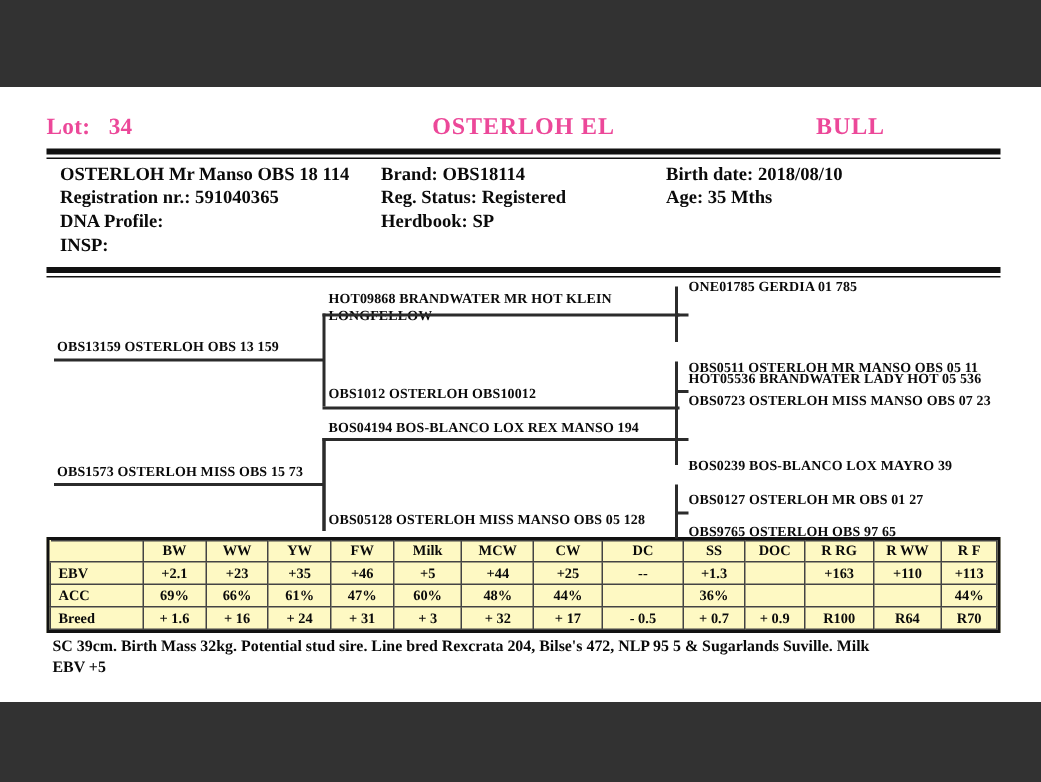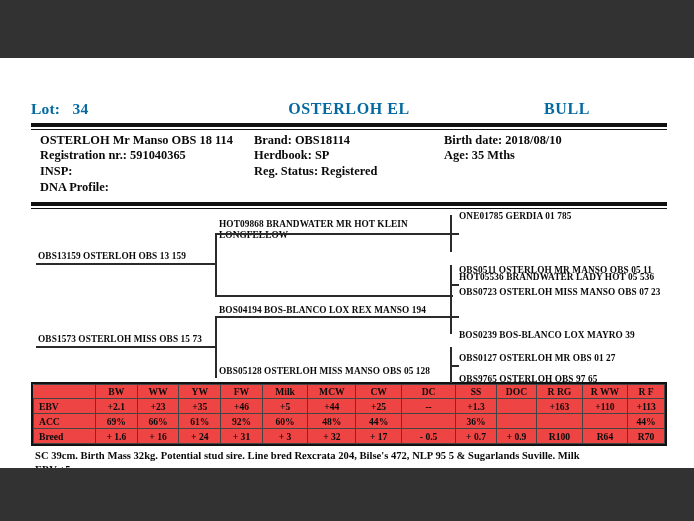--- a/index.html
+++ b/index.html
@@ -11,22 +11,22 @@
   #top-bar{height:58px;}
   #bottom-bar{height:53px;}
   .page{
     position:relative;width:694px;height:410px;background:#ffffff;
     box-sizing:border-box;overflow:hidden;
   }
   .inner{position:absolute;left:31px;top:0;width:636px;}
 
   
   .hdr{
-    display:flex;align-items:flex-start;padding-top:42px;
-    font-weight:bold;color:#0369a1;
+    display:flex;align-items:flex-start;padding-top:18px;
+    font-weight:bold;color:#ec4899;
   }
   .hdr-lot{width:200px;font-size:15.5px;letter-spacing:.2px;}
   .hdr-name{flex:1;text-align:center;font-size:16px;letter-spacing:.6px;}
   .hdr-sex{width:200px;text-align:center;font-size:16px;letter-spacing:.6px;}
 
   .rule-thick{height:4px;background:#111;margin-top:5px;}
   .rule-thin{height:1.3px;background:#111;margin-top:1.6px;}
 
   
   .info{display:flex;padding-top:3px;padding-bottom:2px;}
@@ -39,21 +39,21 @@
   
   .ped{position:relative;height:166px;padding-top:4px;}
   .ped-txt{
     position:absolute;font-size:9.3px;font-weight:bold;color:#0a0a0a;
     line-height:11.2px;letter-spacing:.1px;
   }
   .ln-h{position:absolute;height:1.5px;background:#2b2b2b;}
   .ln-v{position:absolute;width:1.5px;background:#2b2b2b;}
 
   
-  .tbl-wrap{border:2.6px solid #111;margin-top:3px;background:#ef4444;}
+  .tbl-wrap{border:2.6px solid #111;margin-top:3px;background:#fef9c3;}
   table.ebv{
     border-collapse:collapse;width:100%;
     font-size:9.6px;font-weight:bold;color:#0a0a0a;
   }
   table.ebv td{
     border:1px solid #444;height:14px;text-align:center;
     padding:0 1px;white-space:nowrap;
   }
   table.ebv td.lbl{text-align:left;padding-left:5px;}
   table.ebv tr.head td{height:13px;}
@@ -84,27 +84,27 @@
       <div class="hdr-sex">BULL</div>
     </div>
 
     <div class="rule-thick"></div>
     <div class="rule-thin"></div>
 
     <div class="info">
       <div class="info-col c1">
         <div class="info-row">OSTERLOH Mr Manso OBS 18 114</div>
         <div class="info-row">Registration nr.: 591040365</div>
+        <div class="info-row">DNA Profile:</div>
         <div class="info-row">INSP:</div>
-        <div class="info-row">DNA Profile:</div>
       </div>
       <div class="info-col c2">
         <div class="info-row">Brand:  OBS18114</div>
+        <div class="info-row">Reg. Status: Registered</div>
         <div class="info-row">Herdbook: SP</div>
-        <div class="info-row">Reg. Status: Registered</div>
       </div>
       <div class="info-col c3">
         <div class="info-row">Birth date:  2018/08/10</div>
         <div class="info-row">Age: 35 Mths</div>
       </div>
     </div>
 
     <div class="rule-thick"></div>
     <div class="rule-thin"></div>
 
@@ -115,20 +115,21 @@
 
       <div class="ped-txt" style="left:7px;top:125px;width:166px;">OBS1573 OSTERLOH MISS OBS 15 73</div>
       <div class="ln-h" style="left:5px;top:137px;width:168px;"></div>
 
       <div class="ln-h" style="left:173px;top:54px;width:12px;"></div>
       <div class="ln-v" style="left:184px;top:24px;height:62px;"></div>
 
       <div class="ped-txt" style="left:188px;top:10px;width:228px;">HOT09868 BRANDWATER MR HOT KLEIN LONGFELLOW</div>
       <div class="ln-h" style="left:184px;top:24px;width:238px;"></div>
 
+      <div class="ped-txt" style="left:188px;top:73px;width:228px;">OBS1012 OSTERLOH OBS10012</div>
       <div class="ln-h" style="left:184px;top:86px;width:238px;"></div>
 
       <div class="ln-h" style="left:173px;top:137px;width:12px;"></div>
       <div class="ln-v" style="left:184px;top:107px;height:62px;"></div>
 
       <div class="ped-txt" style="left:188px;top:96px;width:228px;">BOS04194 BOS-BLANCO LOX REX MANSO 194</div>
       <div class="ln-h" style="left:184px;top:107px;width:238px;"></div>
 
       <div class="ped-txt" style="left:188px;top:157px;width:228px;">OBS05128 OSTERLOH MISS MANSO OBS 05 128</div>
       <div class="ln-v" style="left:184px;top:107px;height:62px;"></div>
@@ -184,21 +185,21 @@
               <td style="width: 6.4%;"></td>
               <td style="width: 7.2%;">+163</td>
               <td style="width: 7.2%;">+110</td>
               <td style="width: 5.8%;">+113</td>
             </tr>
             <tr>
               <td class="lbl" style="width: 9.8%;">ACC</td>
               <td style="width: 6.6%;">69%</td>
               <td style="width: 6.6%;">66%</td>
               <td style="width: 6.6%;">61%</td>
-              <td style="width: 6.6%;">92%</td>
+              <td style="width: 6.6%;">47%</td>
               <td style="width: 7.2%;">60%</td>
               <td style="width: 7.6%;">48%</td>
               <td style="width: 7.2%;">44%</td>
               <td style="width: 8.6%;"></td>
               <td style="width: 6.4%;">36%</td>
               <td style="width: 6.4%;"></td>
               <td style="width: 7.2%;"></td>
               <td style="width: 7.2%;"></td>
               <td style="width: 5.8%;">44%</td>
             </tr>

